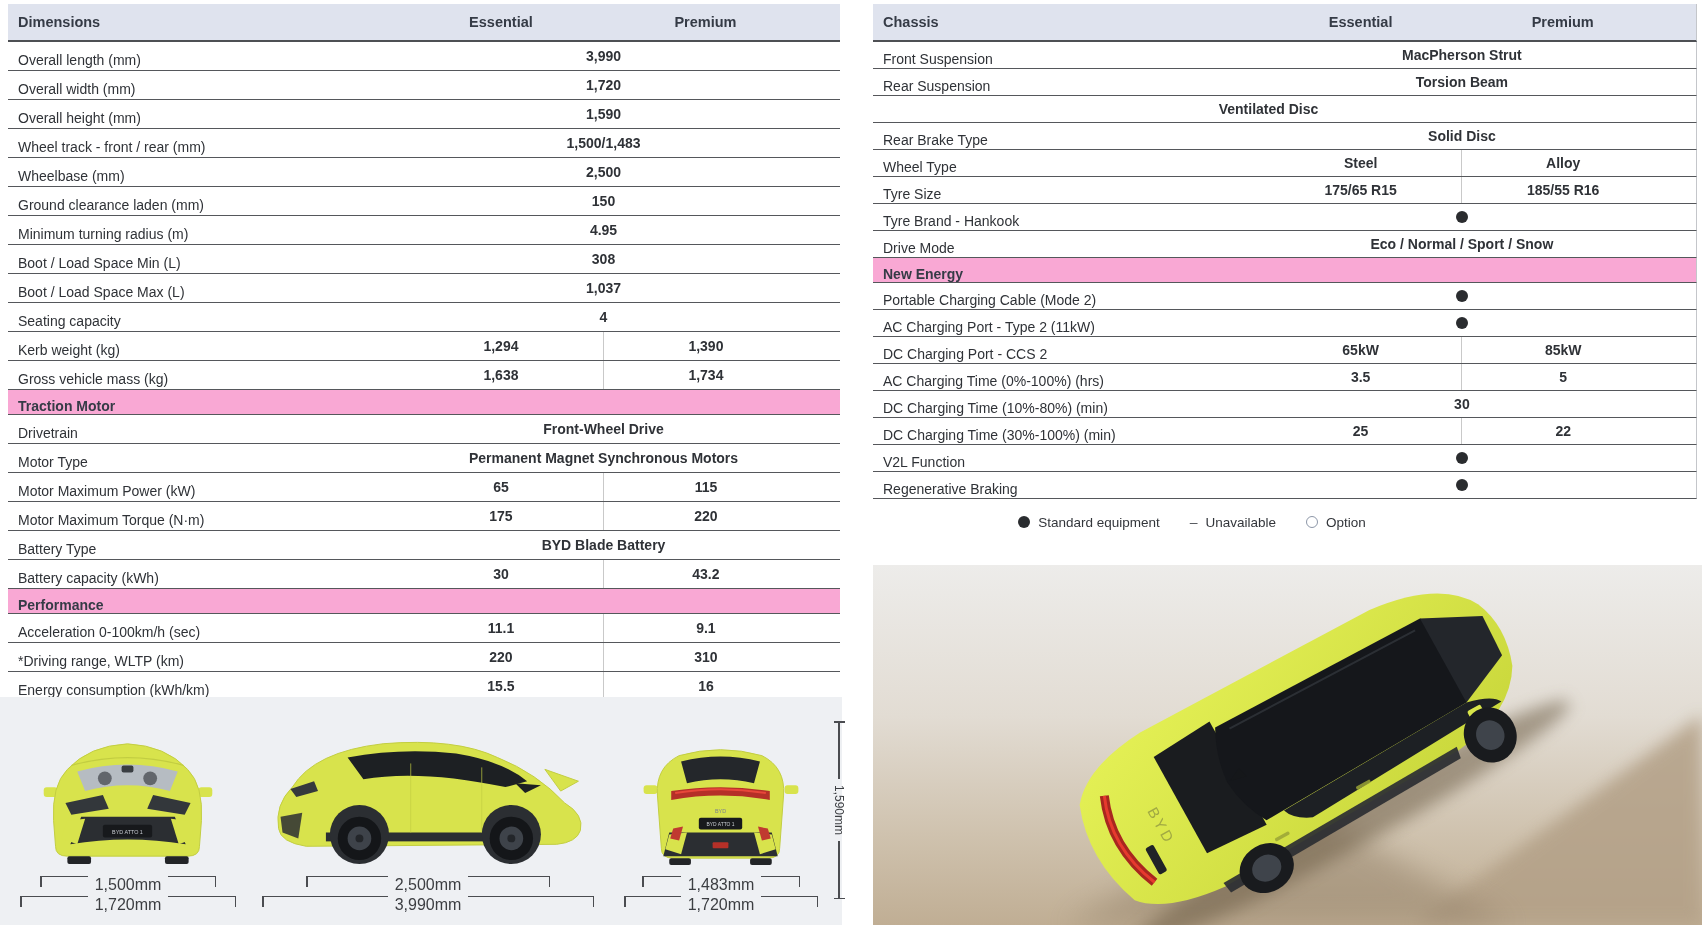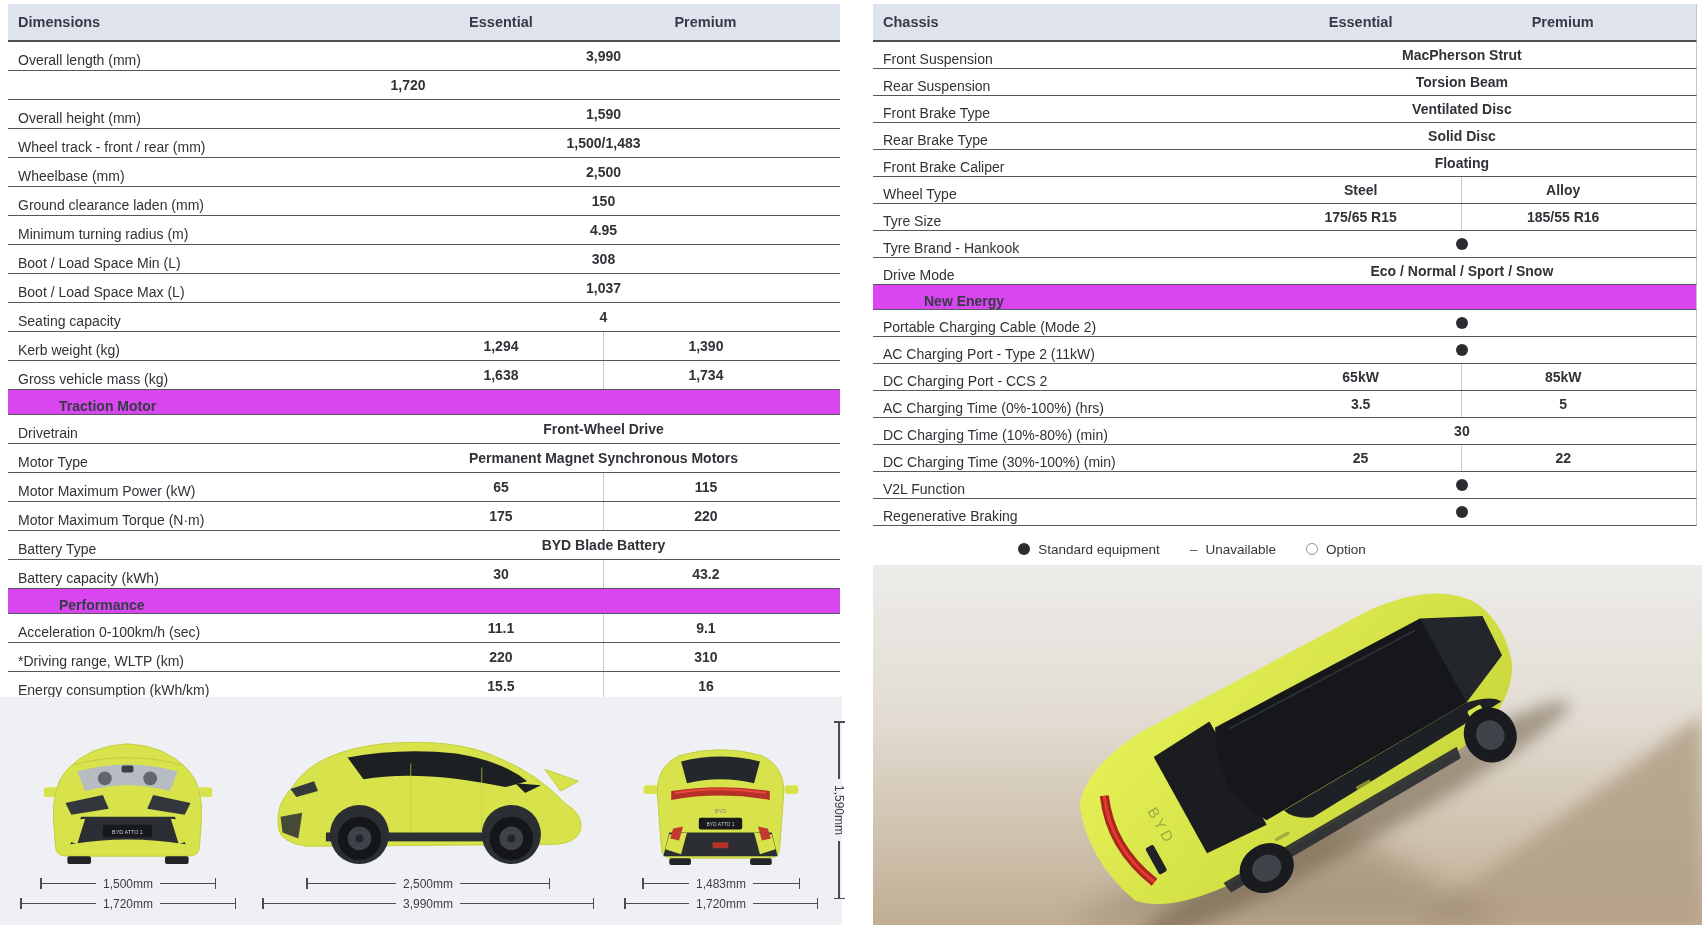--- a/index.html
+++ b/index.html
@@ -22,42 +22,42 @@
   .row{
     display:flex;align-items:stretch;height:28px;
     border-bottom:1.4px solid #55575b;font-size:14px;box-sizing:content-box;
   }
   .t-right .row{height:26px;}
   .row .lbl{flex:0 0 47%;padding-left:10px;display:flex;align-items:center;box-sizing:border-box;margin-top:8px;}
   .row .val{display:flex;align-items:center;justify-content:center;box-sizing:border-box;font-weight:bold;}
   .row .v1{flex:0 0 24.5%;}
   .row .v2{flex:1;border-left:1px solid #c9c9c9;padding-right:32px;}
   .row .vspan{flex:1;padding-right:32px;}
-  .row.section{background:#d946ef;height:24px;font-weight:bold;color:#353b46;padding-left:41px;}
+  .row.section{background:#f9a8d4;height:24px;font-weight:bold;color:#353b46;}
   .t-right .row.section{height:24px;}
   .t-right .thead,.t-right .row{border-right:1px solid #c4c6ca;}
   .dot-filled{display:inline-block;width:12px;height:12px;border-radius:50%;background:#2a2c2f;}
   .dot-open{display:inline-block;width:10px;height:10px;border-radius:50%;border:1.6px solid #8d97a8;background:transparent;}
   
   .legend{
     display:flex;align-items:center;justify-content:center;gap:30px;
     margin-top:15px;padding-right:186px;font-size:13.5px;color:#33363b;
   }
   .legend-item{display:flex;align-items:center;gap:8px;}
   .legend-dash{color:#5a5d62;font-size:14px;}
   
   #car-views{
     position:absolute;left:0;top:697px;width:842px;height:228px;background:#eef0f3;
     display:flex;align-items:flex-end;padding:16px 8px 14px 20px;box-sizing:border-box;
   }
   .fig{display:flex;flex-direction:column;align-items:center;}
   .fig svg{display:block;}
   .fig-side{margin-left:26px;}
   .fig-rear{margin-left:30px;}
-  .dimline{display:flex;align-items:center;height:15px;margin-top:5px;color:#3c3e42;font-size:12px;}
+  .dimline{display:flex;height:15px;margin-top:5px;color:#3c3e42;font-size:16px;}
   .dim-gap{height:3px;}
   .tick{width:1.5px;height:11px;background:#4a4c50;flex:0 0 auto;}
   .seg{flex:1;height:1.4px;background:#4a4c50;}
   .dimtext{padding:0 7px;white-space:nowrap;}
   .fig-front .dim1{width:176px;}
   .fig-front .dim2{width:216px;}
   .fig-side .dim1{width:244px;}
   .fig-side .dim2{width:332px;}
   .fig-rear .dim1{width:158px;}
   .fig-rear .dim2{width:194px;}
@@ -81,20 +81,21 @@
     <div class="t-title">Dimensions</div>
     <div class="t-c1">Essential</div>
     <div class="t-c2">Premium</div>
   </div>
   <div class="tbody">
       <div class="row">
         <div class="lbl">Overall length (mm)</div>
         <div class="val vspan">3,990</div>
       </div>
       <div class="row">
+        <div class="lbl">Overall width (mm)</div>
         <div class="val vspan">1,720</div>
       </div>
       <div class="row">
         <div class="lbl">Overall height (mm)</div>
         <div class="val vspan">1,590</div>
       </div>
       <div class="row">
         <div class="lbl">Wheel track - front / rear (mm)</div>
         <div class="val vspan">1,500/1,483</div>
       </div>
@@ -192,30 +193,25 @@
   <div class="tbody">
       <div class="row">
         <div class="lbl">Front Suspension</div>
         <div class="val vspan">MacPherson Strut</div>
       </div>
       <div class="row">
         <div class="lbl">Rear Suspension</div>
         <div class="val vspan">Torsion Beam</div>
       </div>
       <div class="row">
-        <div class="lbl">Front Brake Type</div>
         <div class="val vspan">Ventilated Disc</div>
       </div>
       <div class="row">
         <div class="lbl">Rear Brake Type</div>
         <div class="val vspan">Solid Disc</div>
-      </div>
-      <div class="row">
-        <div class="lbl">Front Brake Caliper</div>
-        <div class="val vspan">Floating</div>
       </div>
       <div class="row">
         <div class="lbl">Wheel Type</div>
         <div class="val v1">Steel</div>
         <div class="val v2">Alloy</div>
       </div>
       <div class="row">
         <div class="lbl">Tyre Size</div>
         <div class="val v1">175/65 R15</div>
         <div class="val v2">185/55 R16</div>

